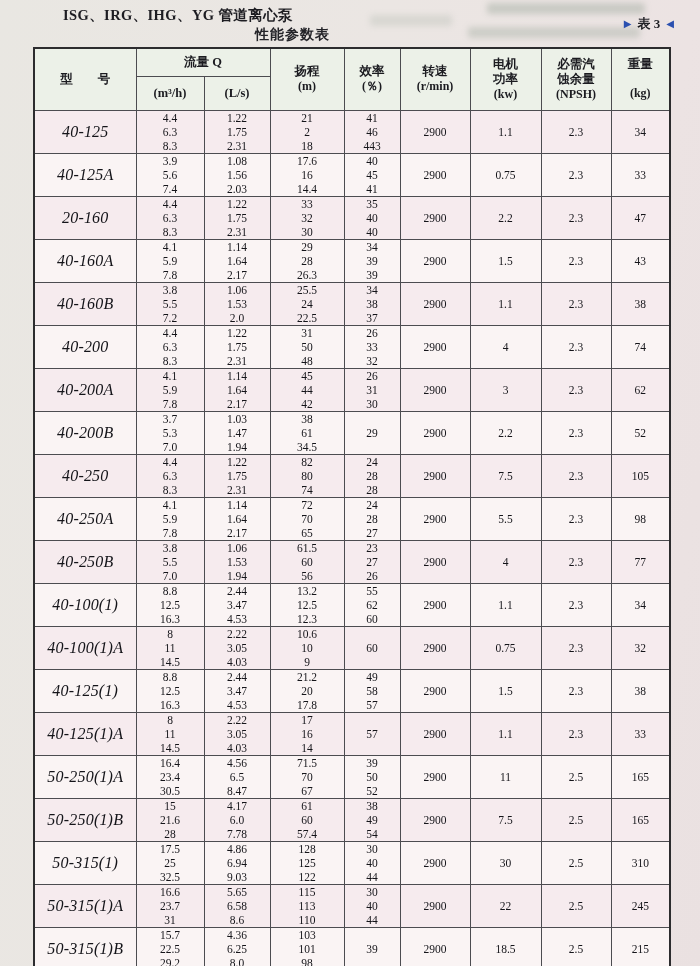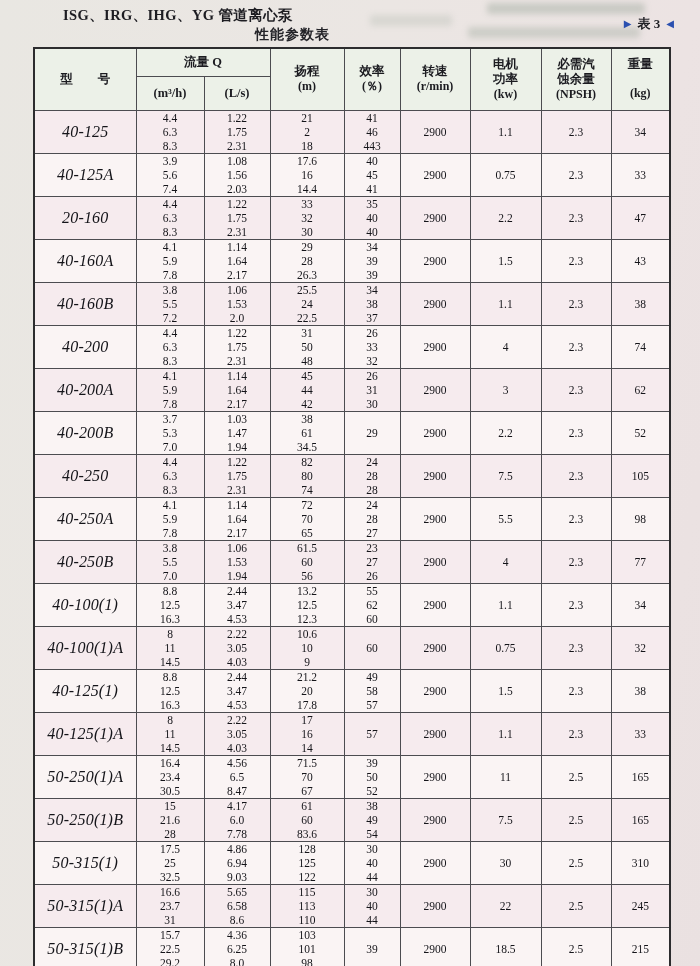--- a/index.html
+++ b/index.html
@@ -541,21 +541,21 @@
           <div class="ln">28</div>
         </td>
         <td>
           <div class="ln">4.17</div>
           <div class="ln">6.0</div>
           <div class="ln">7.78</div>
         </td>
         <td>
           <div class="ln">61</div>
           <div class="ln">60</div>
-          <div class="ln">83.6</div>
+          <div class="ln">57.4</div>
         </td>
         <td>
           <div class="ln">38</div>
           <div class="ln">49</div>
           <div class="ln">54</div>
         </td>
         <td>2900</td>
         <td>7.5</td>
         <td>2.5</td>
         <td>165</td>

